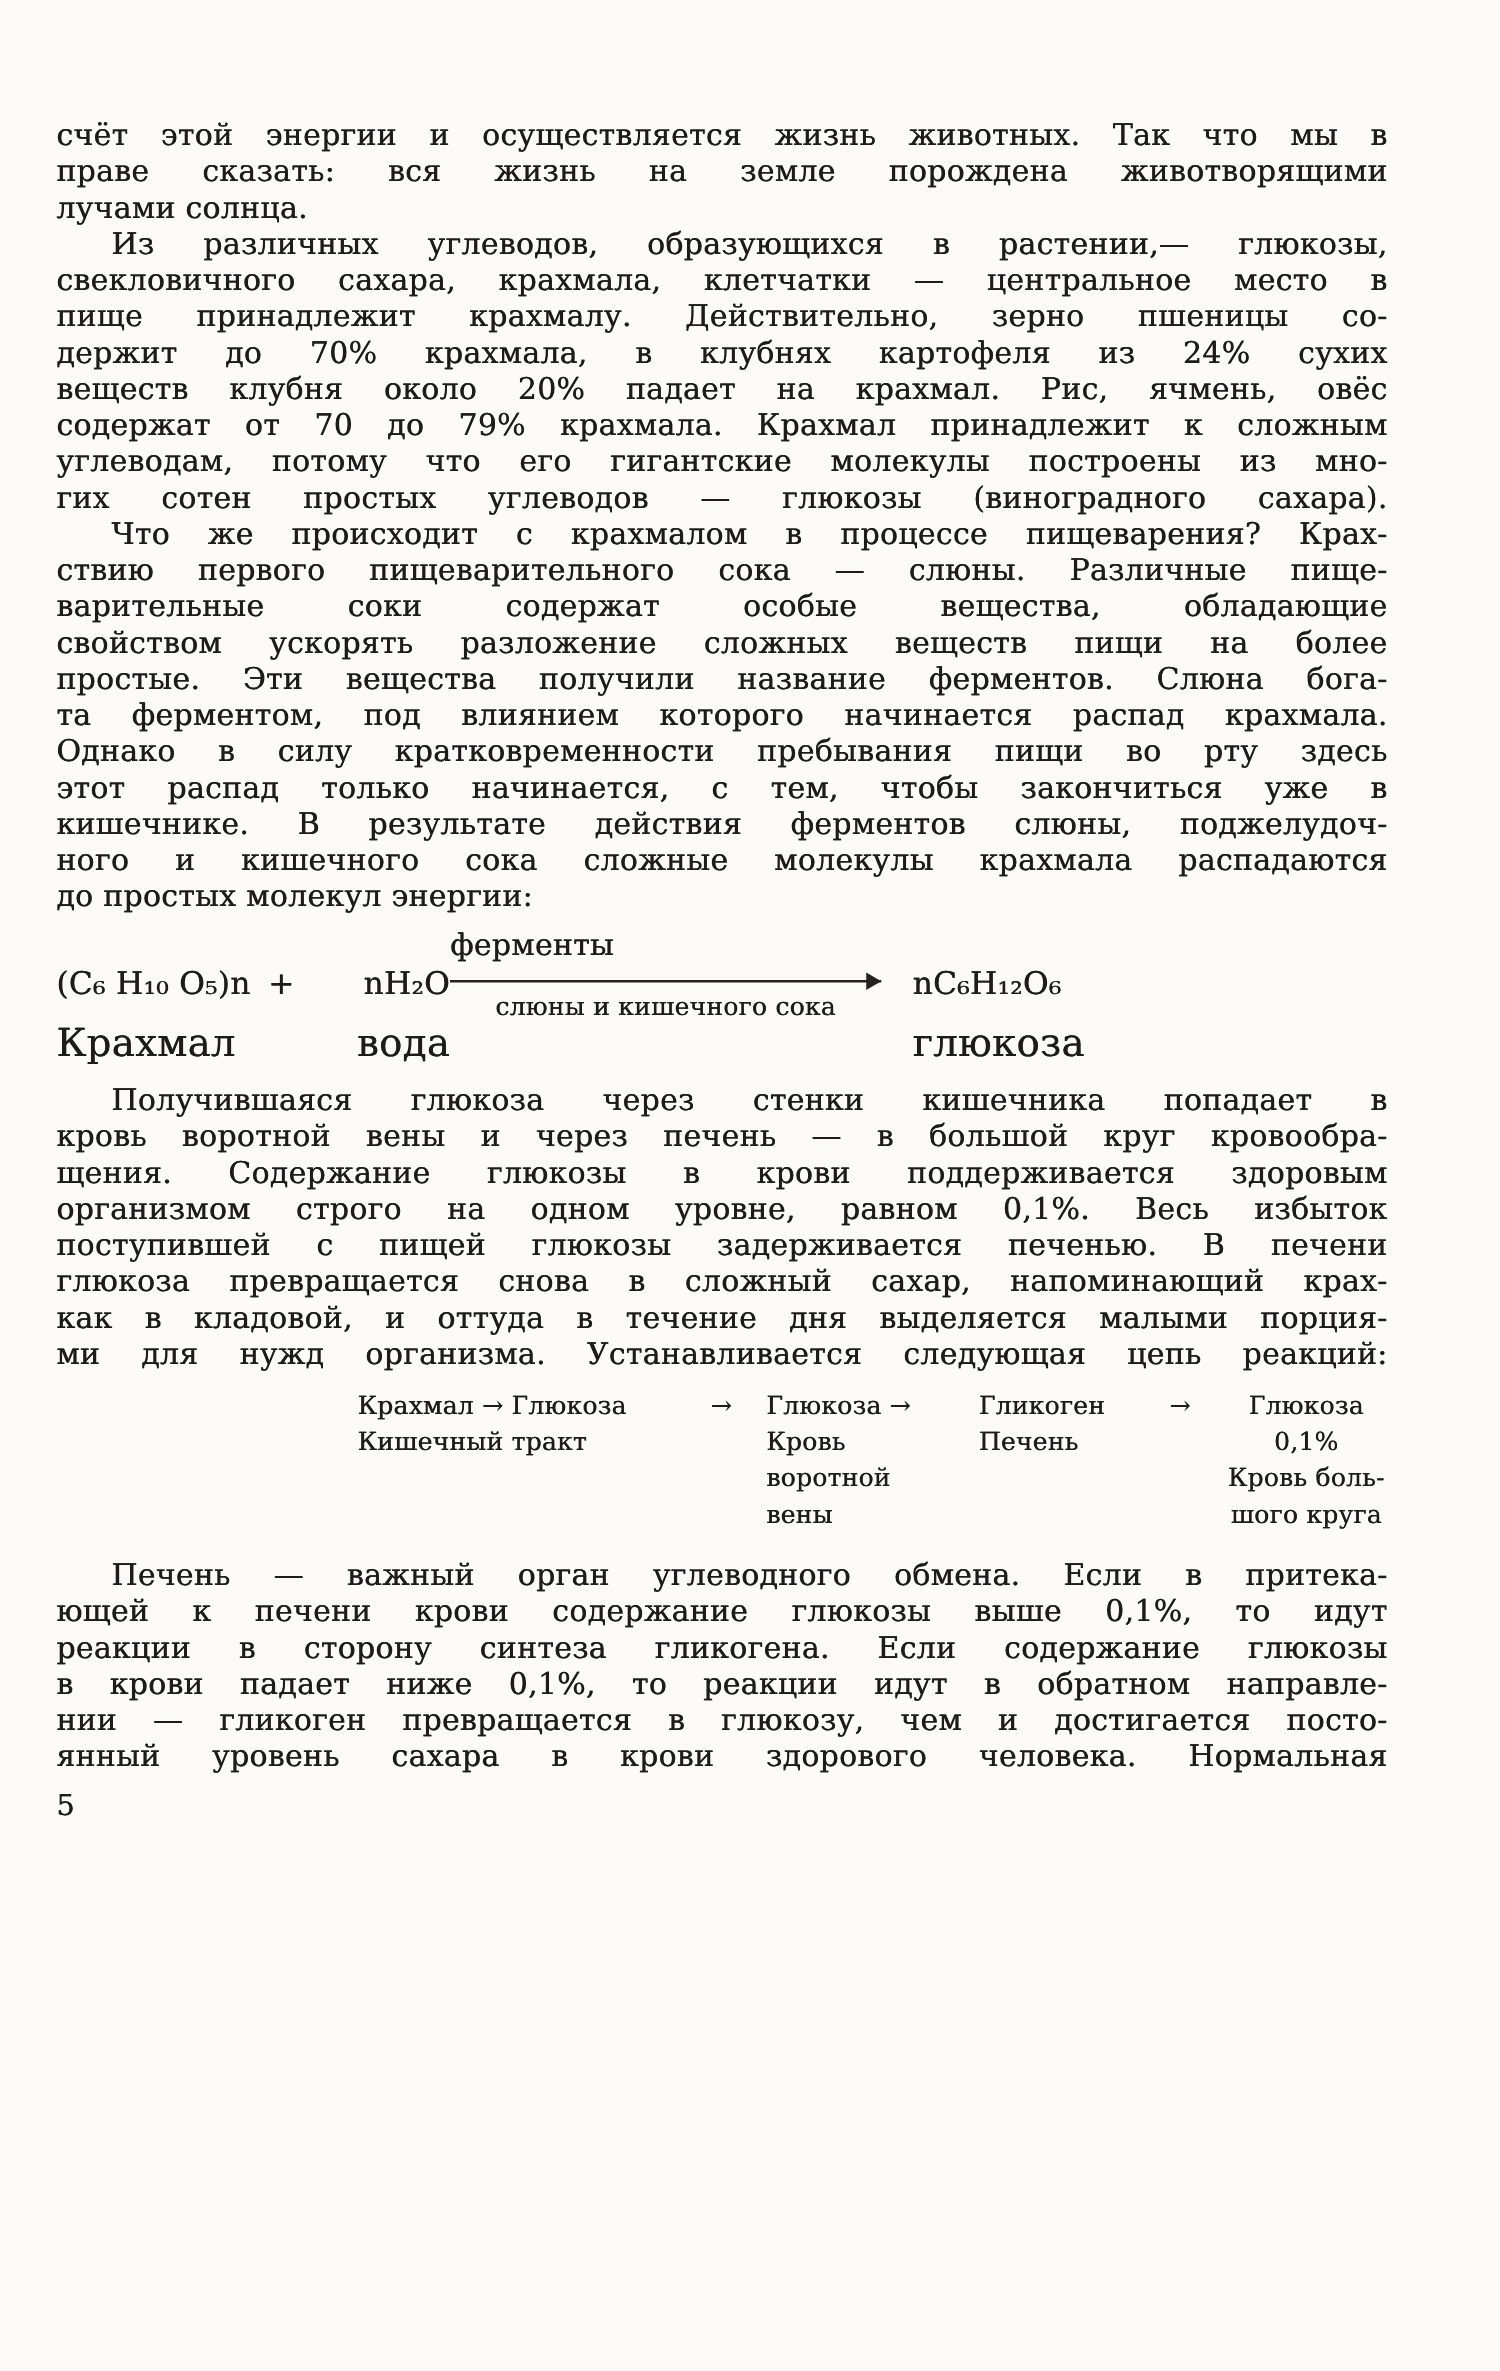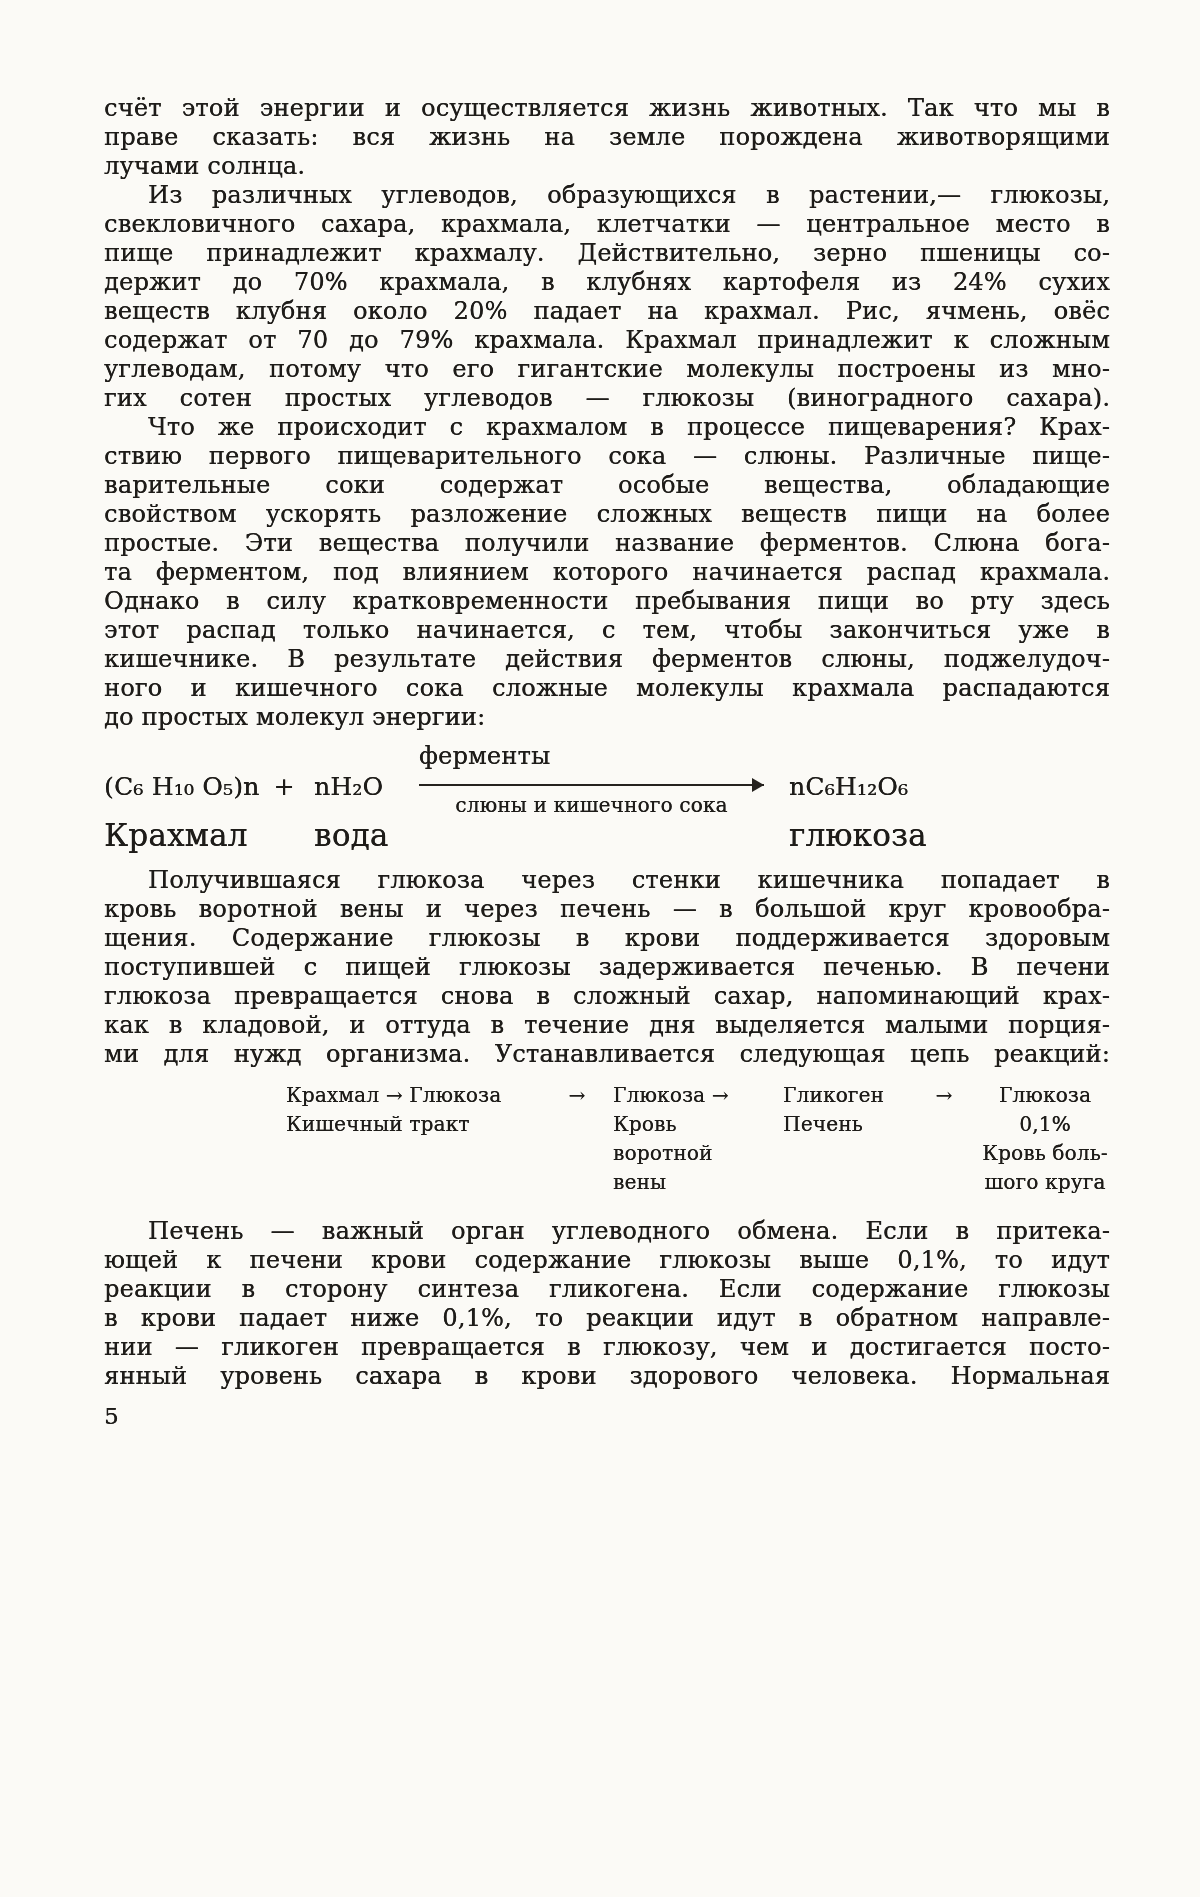--- a/index.html
+++ b/index.html
@@ -8,21 +8,21 @@
     height: 1897px;
     background: #fbfaf6;
     font-family: "DejaVu Serif", "Liberation Serif", serif;
     color: #1e1c19;
     overflow: hidden;
   }
   .page {
     box-sizing: border-box;
     width: 1200px;
     height: 1626px;
-    padding: 94px 90px 0 104px;
+    padding: 94px 90px 0 45px;
     text-shadow: 0.3px 0 0 currentColor;
   }
   .para {
     font-size: 24px;
     line-height: 29px;
     letter-spacing: 0.2px;
   }
   .line { text-align: justify; text-align-last: justify; }
   .para .line:last-of-type { text-align-last: left; }
   .para.justify-last .line:last-of-type { text-align-last: justify; }
@@ -32,21 +32,21 @@
   .equation {
     display: flex;
     width: 830px;
     margin: 10px 0 16px 0;
     font-size: 25px;
     line-height: 29px;
     letter-spacing: 0.2px;
   }
   .eq-c1 { width: 150px; }
   .eq-c2 { width: 60px; text-align: center; }
-  .eq-c3 { width: 105px; }
+  .eq-c3 { width: 105px; text-align: right; }
   .eq-c4 { flex: 1; min-width: 0; }
   .eq-c5 { box-sizing: border-box; width: 170px; padding-left: 25px; }
   .eq-formula { padding-top: 30px; white-space: nowrap; }
   .eq-label { margin-top: 20px; font-size: 31px; }
   .eq-top { text-align: left; padding-right: 110px; font-size: 24px; }
   .eq-bottom { text-align: center; font-size: 20px; }
   .eq-line {
     position: relative;
     height: 2px;
     background: #25221e;
@@ -144,20 +144,21 @@
       <div class="eq-formula">nC₆H₁₂O₆</div>
       <div class="eq-label">глюкоза</div>
     </div>
   </div>
 
   <div class="para indent justify-last">
 
   <div class="line">Получившаяся глюкоза через стенки кишечника попадает в</div>
       <div class="line">кровь воротной вены и через печень — в большой круг кровообра-</div>
       <div class="line">щения. Содержание глюкозы в крови поддерживается здоровым</div>
+      <div class="line">организмом строго на одном уровне, равном 0,1%. Весь избыток</div>
       <div class="line">поступившей с пищей глюкозы задерживается печенью. В печени</div>
       <div class="line">глюкоза превращается снова в сложный сахар, напоминающий крах-</div>
       <div class="line">как в кладовой, и оттуда в течение дня выделяется малыми порция-</div>
       <div class="line">ми для нужд организма. Устанавливается следующая цепь реакций:</div>
     </div>
 
   <div class="chain">
     <div class="cc1">
       <div class="chain-top">Крахмал → Глюкоза</div>
       <div>

